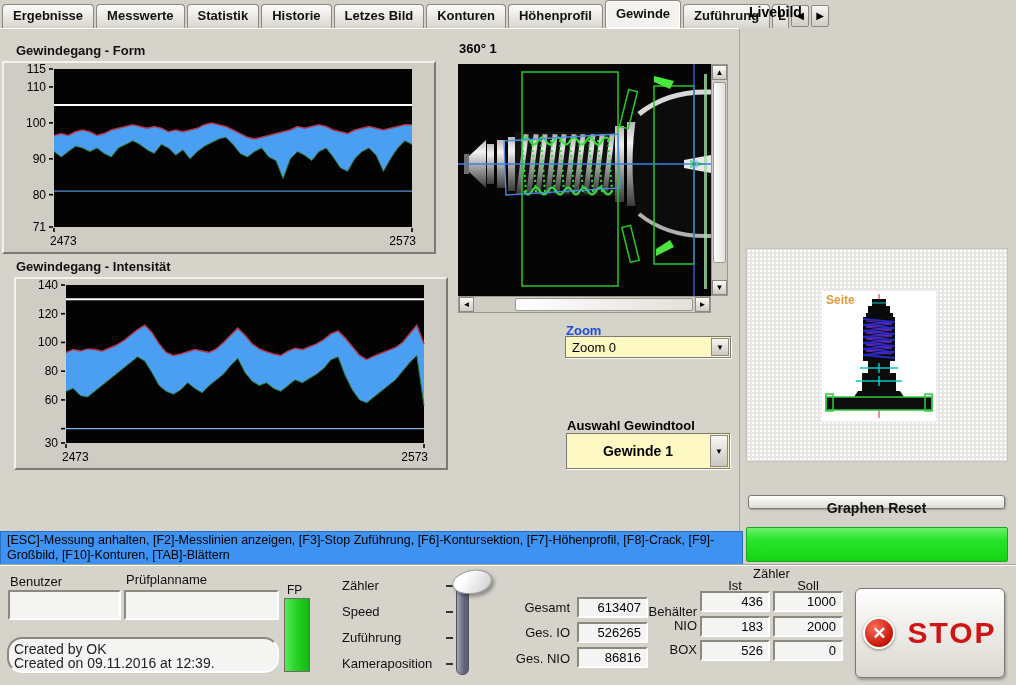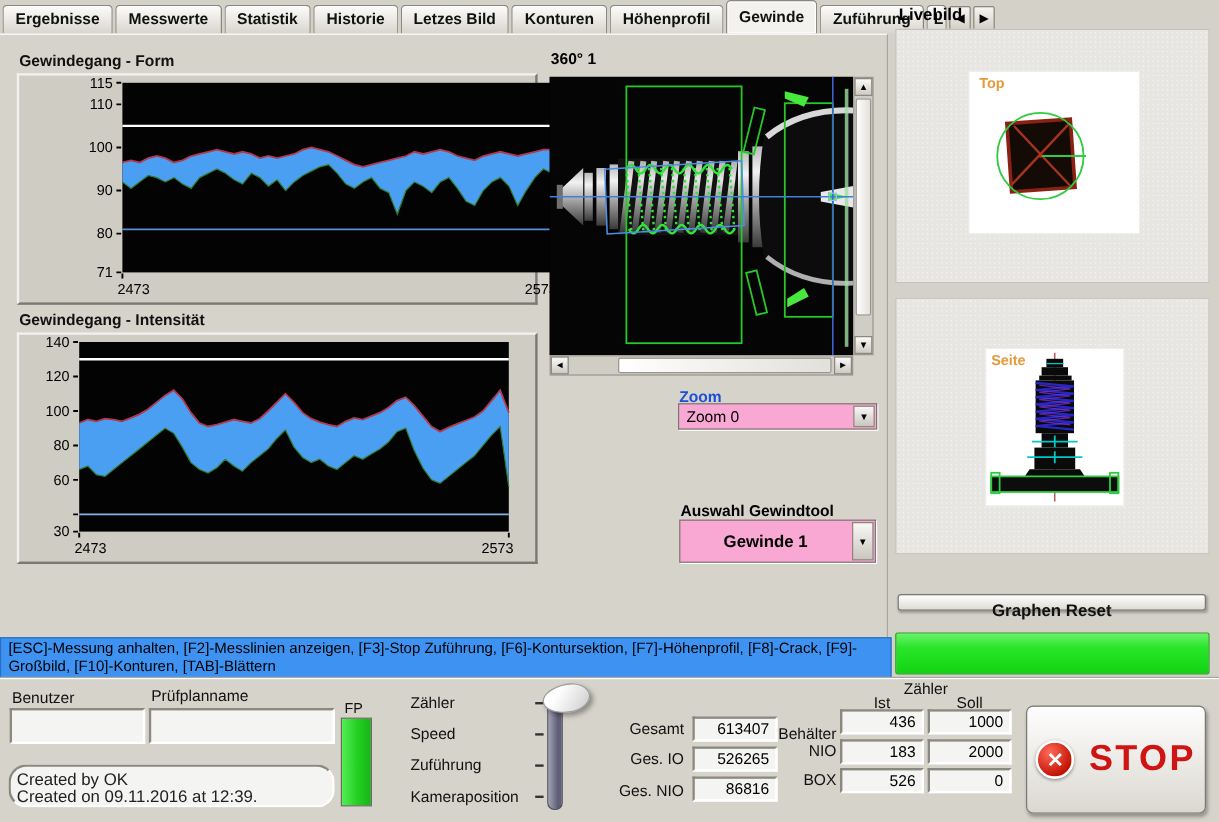--- a/index.html
+++ b/index.html
@@ -28,21 +28,21 @@
   
   #viewer-label { position:absolute; left:459px; top:12px; font-size:13px; font-weight:bold; }
   #viewer { position:absolute; left:458px; top:35px; width:253px; height:232px; background:#000; }
   .sb { position:absolute; background:#d0cdc5; border:1px solid #9a978f; }
   .sb-btn { position:absolute; width:15px; height:15px; background:linear-gradient(#fafaf8,#cdcac2);
             border:1px solid #8a887f; font-size:8px; line-height:14px; text-align:center; color:#000; }
   .sb-thumb { position:absolute; background:linear-gradient(90deg,#fff,#e2e0da); border:1px solid #9a978f; border-radius:2px; }
 
   
   .dd-label { position:absolute; font-size:13px; font-weight:bold; }
-  .dropdown { position:absolute; background:#f9a8d4; border:1px solid #7a786f; box-shadow:1px 1px 0 #fff; font-size:13px; color:#000; }
+  .dropdown { position:absolute; background:#fef9c3; border:1px solid #7a786f; box-shadow:1px 1px 0 #fff; font-size:13px; color:#000; }
   .dd-text { position:absolute; left:6px; top:50%; transform:translateY(-50%); white-space:nowrap; }
   .dd-text.center { left:0; right:20px; text-align:center; font-weight:bold; font-size:14px; }
   .dd-btn { position:absolute; right:1px; top:1px; bottom:1px; width:18px; background:linear-gradient(#f8f8f6,#c9c6be);
             border:1px solid #8a887f; font-size:8px; color:#000; display:flex; align-items:center; justify-content:center; }
 
   
   #lb-title { position:absolute; left:749px; top:4px; font-size:14px; font-weight:bold; }
   .dotted { position:absolute; background-color:#e7e6e3; border:1px solid #c3c1ba;
             background-image:radial-gradient(#ffffff 26%, rgba(0,0,0,0) 27%); background-size:4px 4px; }
   .live-img { position:absolute; background:#fff; box-shadow:0 0 0 1px #eee; }
@@ -103,21 +103,21 @@
     <div class="tab active">Gewinde</div>
     <div class="tab">Zuführung</div>
     <div class="tab partial">L</div>
     <div class="tab-arrow">◀</div>
     <div class="tab-arrow">▶</div>
   </div>
 
   <div id="page-left">
 
     <div class="chart-title" style="left:16px; top:14px;">Gewindegang - Form</div>
-    <div class="chart-frame" style="left:14px; top:32px;padding-left:36px;" id="chart0">
+    <div class="chart-frame" style="left:2px; top:32px;" id="chart0">
         <svg width="430" height="187">
           <rect x="50" y="6" width="358" height="158" fill="#030303"></rect>
           <line x1="50" y1="41.90909090909091" x2="408" y2="41.90909090909091" stroke="#ffffff" stroke-width="2"></line>
           <line x1="50" y1="128.0909090909091" x2="408" y2="128.0909090909091" stroke="#5b8fd6" stroke-width="1.4"></line>
           <polygon points="50.0,72.4 57.2,70.6 64.3,72.4 71.5,68.8 78.6,67.0 85.8,68.8 93.0,72.4 100.1,70.6 107.3,67.0 114.4,65.3 121.6,63.5 128.8,61.7 135.9,63.5 143.1,65.3 150.2,63.5 157.4,65.3 164.6,68.8 171.7,67.0 178.9,68.8 186.0,67.0 193.2,65.3 200.4,61.7 207.5,59.9 214.7,61.7 221.8,63.5 229.0,67.0 236.2,70.6 243.3,74.2 250.5,76.0 257.6,74.2 264.8,72.4 272.0,70.6 279.1,68.8 286.3,67.0 293.4,63.5 300.6,65.3 307.8,63.5 314.9,61.7 322.1,63.5 329.2,67.0 336.4,68.8 343.6,70.6 350.7,67.0 357.9,65.3 365.0,63.5 372.2,65.3 379.4,67.0 386.5,65.3 393.7,63.5 400.8,61.7 408.0,61.7 408.0,81.4 400.8,77.8 393.7,85.0 386.5,95.8 379.4,108.3 372.2,92.2 365.0,85.0 357.9,88.6 350.7,95.8 343.6,108.3 336.4,104.8 329.2,94.0 322.1,85.0 314.9,88.6 307.8,97.6 300.6,92.2 293.4,88.6 286.3,95.8 279.1,115.5 272.0,97.6 264.8,94.0 257.6,85.0 250.5,88.6 243.3,94.0 236.2,90.4 229.0,81.4 221.8,74.2 214.7,76.0 207.5,79.6 200.4,83.2 193.2,88.6 186.0,95.8 178.9,86.8 171.7,92.2 164.6,85.0 157.4,81.4 150.2,90.4 143.1,86.8 135.9,81.4 128.8,77.8 121.6,81.4 114.4,85.0 107.3,94.0 100.1,90.4 93.0,85.0 85.8,88.6 78.6,85.0 71.5,83.2 64.3,88.6 57.2,94.0 50.0,88.6 " fill="#4b9ff2"></polygon>
           <polyline points="50.0,72.4 57.2,70.6 64.3,72.4 71.5,68.8 78.6,67.0 85.8,68.8 93.0,72.4 100.1,70.6 107.3,67.0 114.4,65.3 121.6,63.5 128.8,61.7 135.9,63.5 143.1,65.3 150.2,63.5 157.4,65.3 164.6,68.8 171.7,67.0 178.9,68.8 186.0,67.0 193.2,65.3 200.4,61.7 207.5,59.9 214.7,61.7 221.8,63.5 229.0,67.0 236.2,70.6 243.3,74.2 250.5,76.0 257.6,74.2 264.8,72.4 272.0,70.6 279.1,68.8 286.3,67.0 293.4,63.5 300.6,65.3 307.8,63.5 314.9,61.7 322.1,63.5 329.2,67.0 336.4,68.8 343.6,70.6 350.7,67.0 357.9,65.3 365.0,63.5 372.2,65.3 379.4,67.0 386.5,65.3 393.7,63.5 400.8,61.7 408.0,61.7 " fill="none" stroke="#b2394f" stroke-width="1.5"></polyline>
           <polyline points="50.0,88.6 57.2,94.0 64.3,88.6 71.5,83.2 78.6,85.0 85.8,88.6 93.0,85.0 100.1,90.4 107.3,94.0 114.4,85.0 121.6,81.4 128.8,77.8 135.9,81.4 143.1,86.8 150.2,90.4 157.4,81.4 164.6,85.0 171.7,92.2 178.9,86.8 186.0,95.8 193.2,88.6 200.4,83.2 207.5,79.6 214.7,76.0 221.8,74.2 229.0,81.4 236.2,90.4 243.3,94.0 250.5,88.6 257.6,85.0 264.8,94.0 272.0,97.6 279.1,115.5 286.3,95.8 293.4,88.6 300.6,92.2 307.8,97.6 314.9,88.6 322.1,85.0 329.2,94.0 336.4,104.8 343.6,108.3 350.7,95.8 357.9,88.6 365.0,85.0 372.2,92.2 379.4,108.3 386.5,95.8 393.7,85.0 400.8,77.8 408.0,81.4 " fill="none" stroke="#2f7d32" stroke-width="1"></polyline>
           <line x1="45" y1="6" x2="49" y2="6" stroke="#000" stroke-width="1.6"></line>
           <text x="42" y="10" text-anchor="end" font-size="12" fill="#000">115</text>
           <line x1="45" y1="23.954545454545453" x2="49" y2="23.954545454545453" stroke="#000" stroke-width="1.6"></line>
@@ -255,36 +255,20 @@
 
     <div class="dd-label" style="left:567px; top:389px;">Auswahl Gewindtool</div>
     <div class="dropdown" style="left:566px; top:404px; width:164px; height:36px;">
       <span class="dd-text center">Gewinde 1</span>
       <span class="dd-btn">▼</span>
     </div>
   </div>
 
   <div id="lb-title">Livebild</div>
 
-  <div class="dotted" style="left:746px; top:24px; width:262px; height:212px;">
-    <div class="live-img" style="left:61px; top:35px; width:141px; height:134px;">
-      <svg width="141" height="134" viewBox="0 0 141 134">
-        <rect width="141" height="134" fill="#ffffff"></rect>
-        <g transform="rotate(-4 60 70)">
-          <rect x="33" y="41" width="53" height="57" fill="#140a06" stroke="#8a2214" stroke-width="3"></rect>
-        </g>
-        <line x1="37" y1="45" x2="84" y2="95" stroke="#a23420" stroke-width="2"></line>
-        <line x1="83" y1="43" x2="35" y2="94" stroke="#a23420" stroke-width="2"></line>
-        <circle cx="59" cy="70" r="36" fill="none" stroke="#2ecc40" stroke-width="1.5"></circle>
-        <line x1="59" y1="70" x2="97" y2="70" stroke="#2ecc40" stroke-width="1.5"></line>
-        <circle cx="59" cy="70" r="1.5" fill="#c03020"></circle>
-      </svg>
-      <div class="live-tag">Top</div>
-    </div>
-  </div>
 
   <div class="dotted" style="left:746px; top:248px; width:262px; height:214px;">
     <div class="live-img" style="left:75px; top:42px; width:114px; height:130px;">
       <svg width="114" height="130" viewBox="0 0 114 130">
         <rect width="114" height="130" fill="#ffffff"></rect>
         <line x1="57" y1="3" x2="57" y2="127" stroke="#b03030" stroke-width="1"></line>
         <rect x="50" y="8" width="14" height="7" fill="#0a0a0a"></rect>
         <rect x="46" y="15" width="22" height="7" fill="#0a0a0a"></rect>
         <rect x="44" y="22" width="27" height="4" fill="#0a0a0a"></rect>
         <rect x="41" y="26" width="32" height="44" fill="#0a0a0a"></rect>

